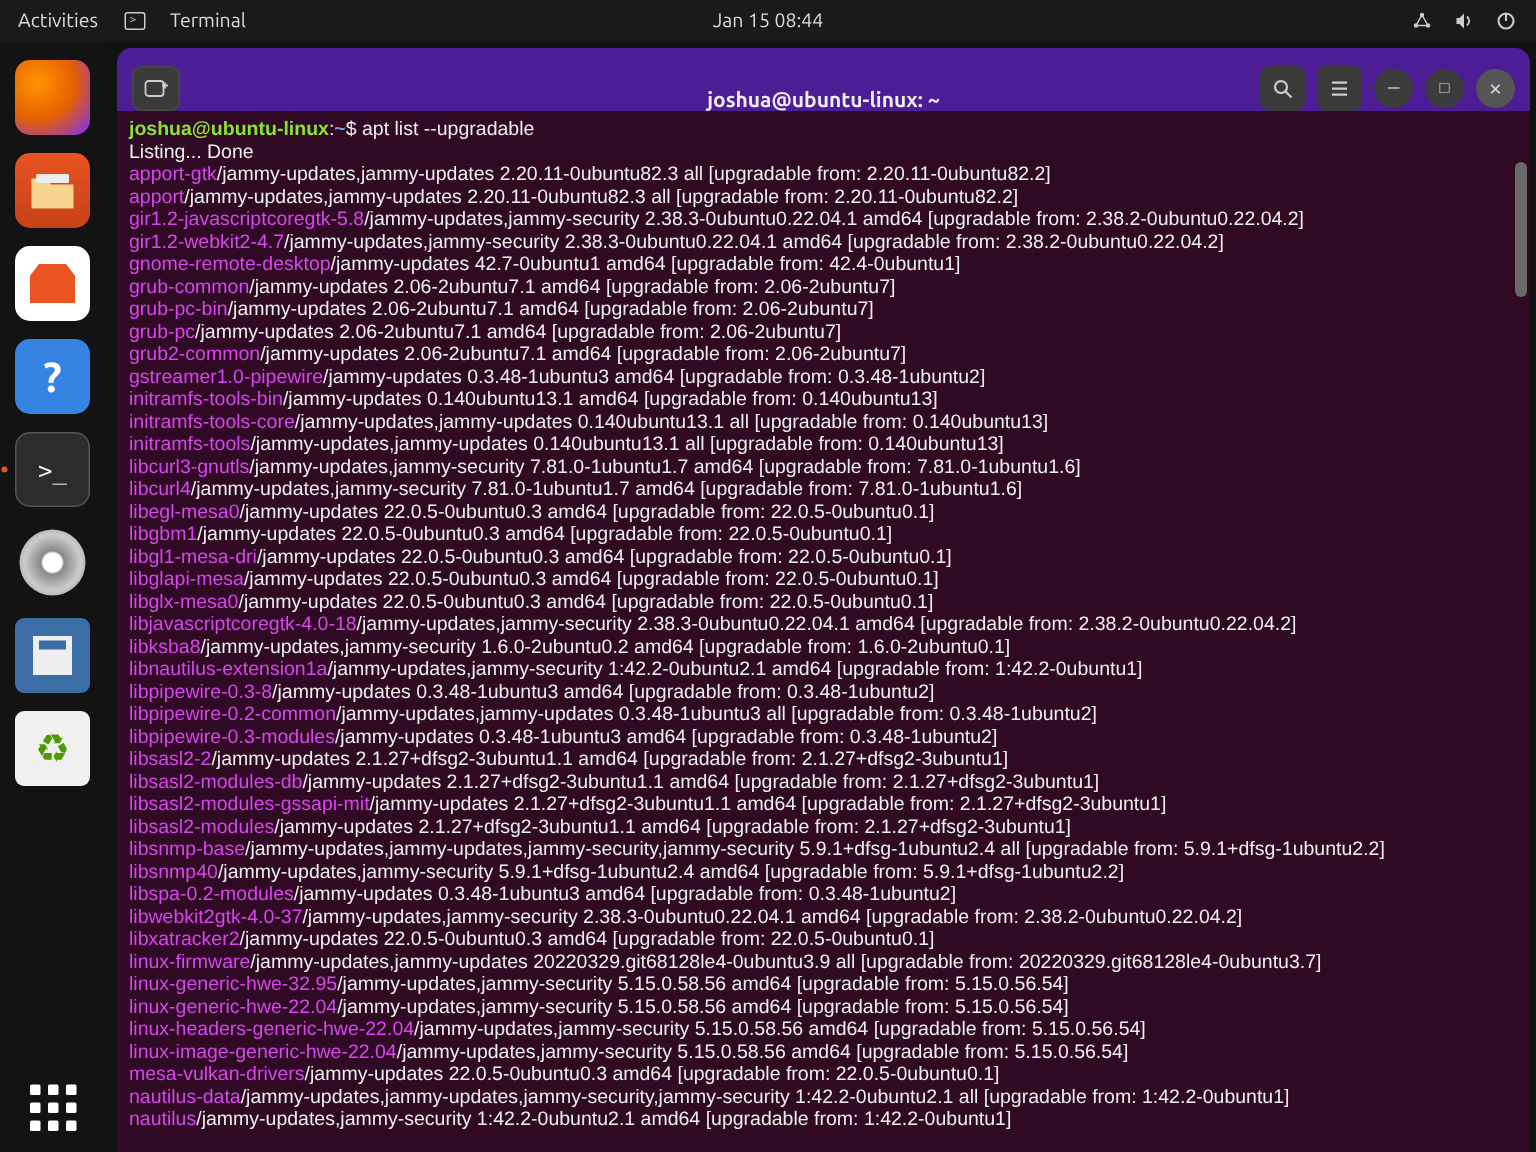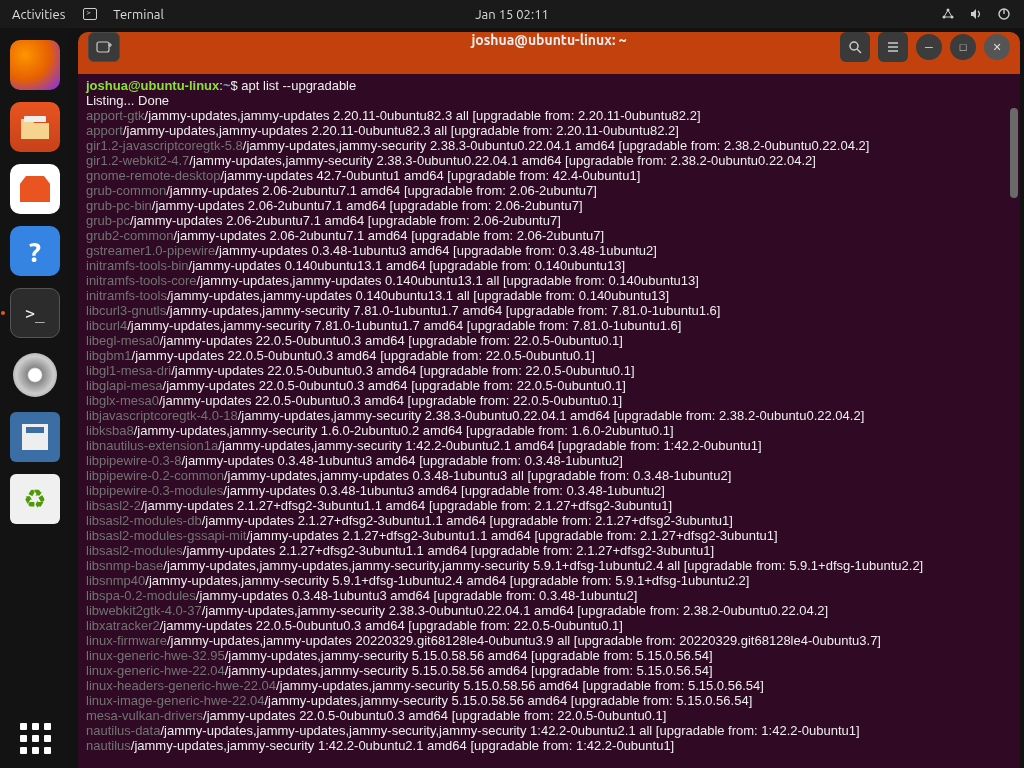--- a/index.html
+++ b/index.html
@@ -94,23 +94,23 @@
   right: 4px;
   bottom: 0;
   background: #300a24;
   border-radius: 10px 10px 0 0;
   display: flex;
   flex-direction: column;
   overflow: hidden;
 }
 .titlebar {
   height: 42px;
-  background: #c2410c;
-  display: flex;
-  align-items: flex-start;
+  background: #4c1d95;
+  display: flex;
+  align-items: flex-end;
   padding: 0 10px;
   gap: 8px;
 }
 .newtab-btn {
   width: 32px; height: 30px;
   background: #3a3a3a;
   border-radius: 6px;
   display: flex;
   align-items: center;
   justify-content: center;
@@ -155,21 +155,21 @@
   font-family: Liberation Sans, sans-serif;
   font-size: 13px;
   line-height: 15px;
   white-space: pre;
   overflow: hidden;
   color: #eee;
   position: relative;
 }
 .prompt-user { color: #8ae234; font-weight: bold; }
 .prompt-path { color: #729fcf; font-weight: bold; }
-.pkg { color: #737373; }
+.pkg { color: #d946ef; }
 .scrollbar {
   position: absolute;
   right: 2px;
   top: 76px;
   width: 8px;
   height: 90px;
   background: #6a6a6a;
   border-radius: 4px;
 }
 </style>
@@ -177,21 +177,21 @@
 <body>
 
 <div class="topbar">
   <div class="topbar-left">
     <span>Activities</span>
     <span class="terminal-tab">
       <span class="terminal-tab-icon"></span>
       <span>Terminal</span>
     </span>
   </div>
-  <div class="topbar-center">Jan 15  02:11</div>
+  <div class="topbar-center">Jan 15  08:44</div>
   <div class="topbar-right">
     <span class="tray-icon">
       <svg width="14" height="14" viewBox="0 0 14 14">
           <circle cx="7" cy="3" r="1.5" fill="#ccc"></circle>
           <circle cx="3" cy="10" r="1.5" fill="#ccc"></circle>
           <circle cx="11" cy="10" r="1.5" fill="#ccc"></circle>
           <path d="M7 3 L3 10 M7 3 L11 10 M3 10 L11 10" stroke="#ccc" stroke-width="1"></path>
         </svg>
     </span>
     <span class="tray-icon">

